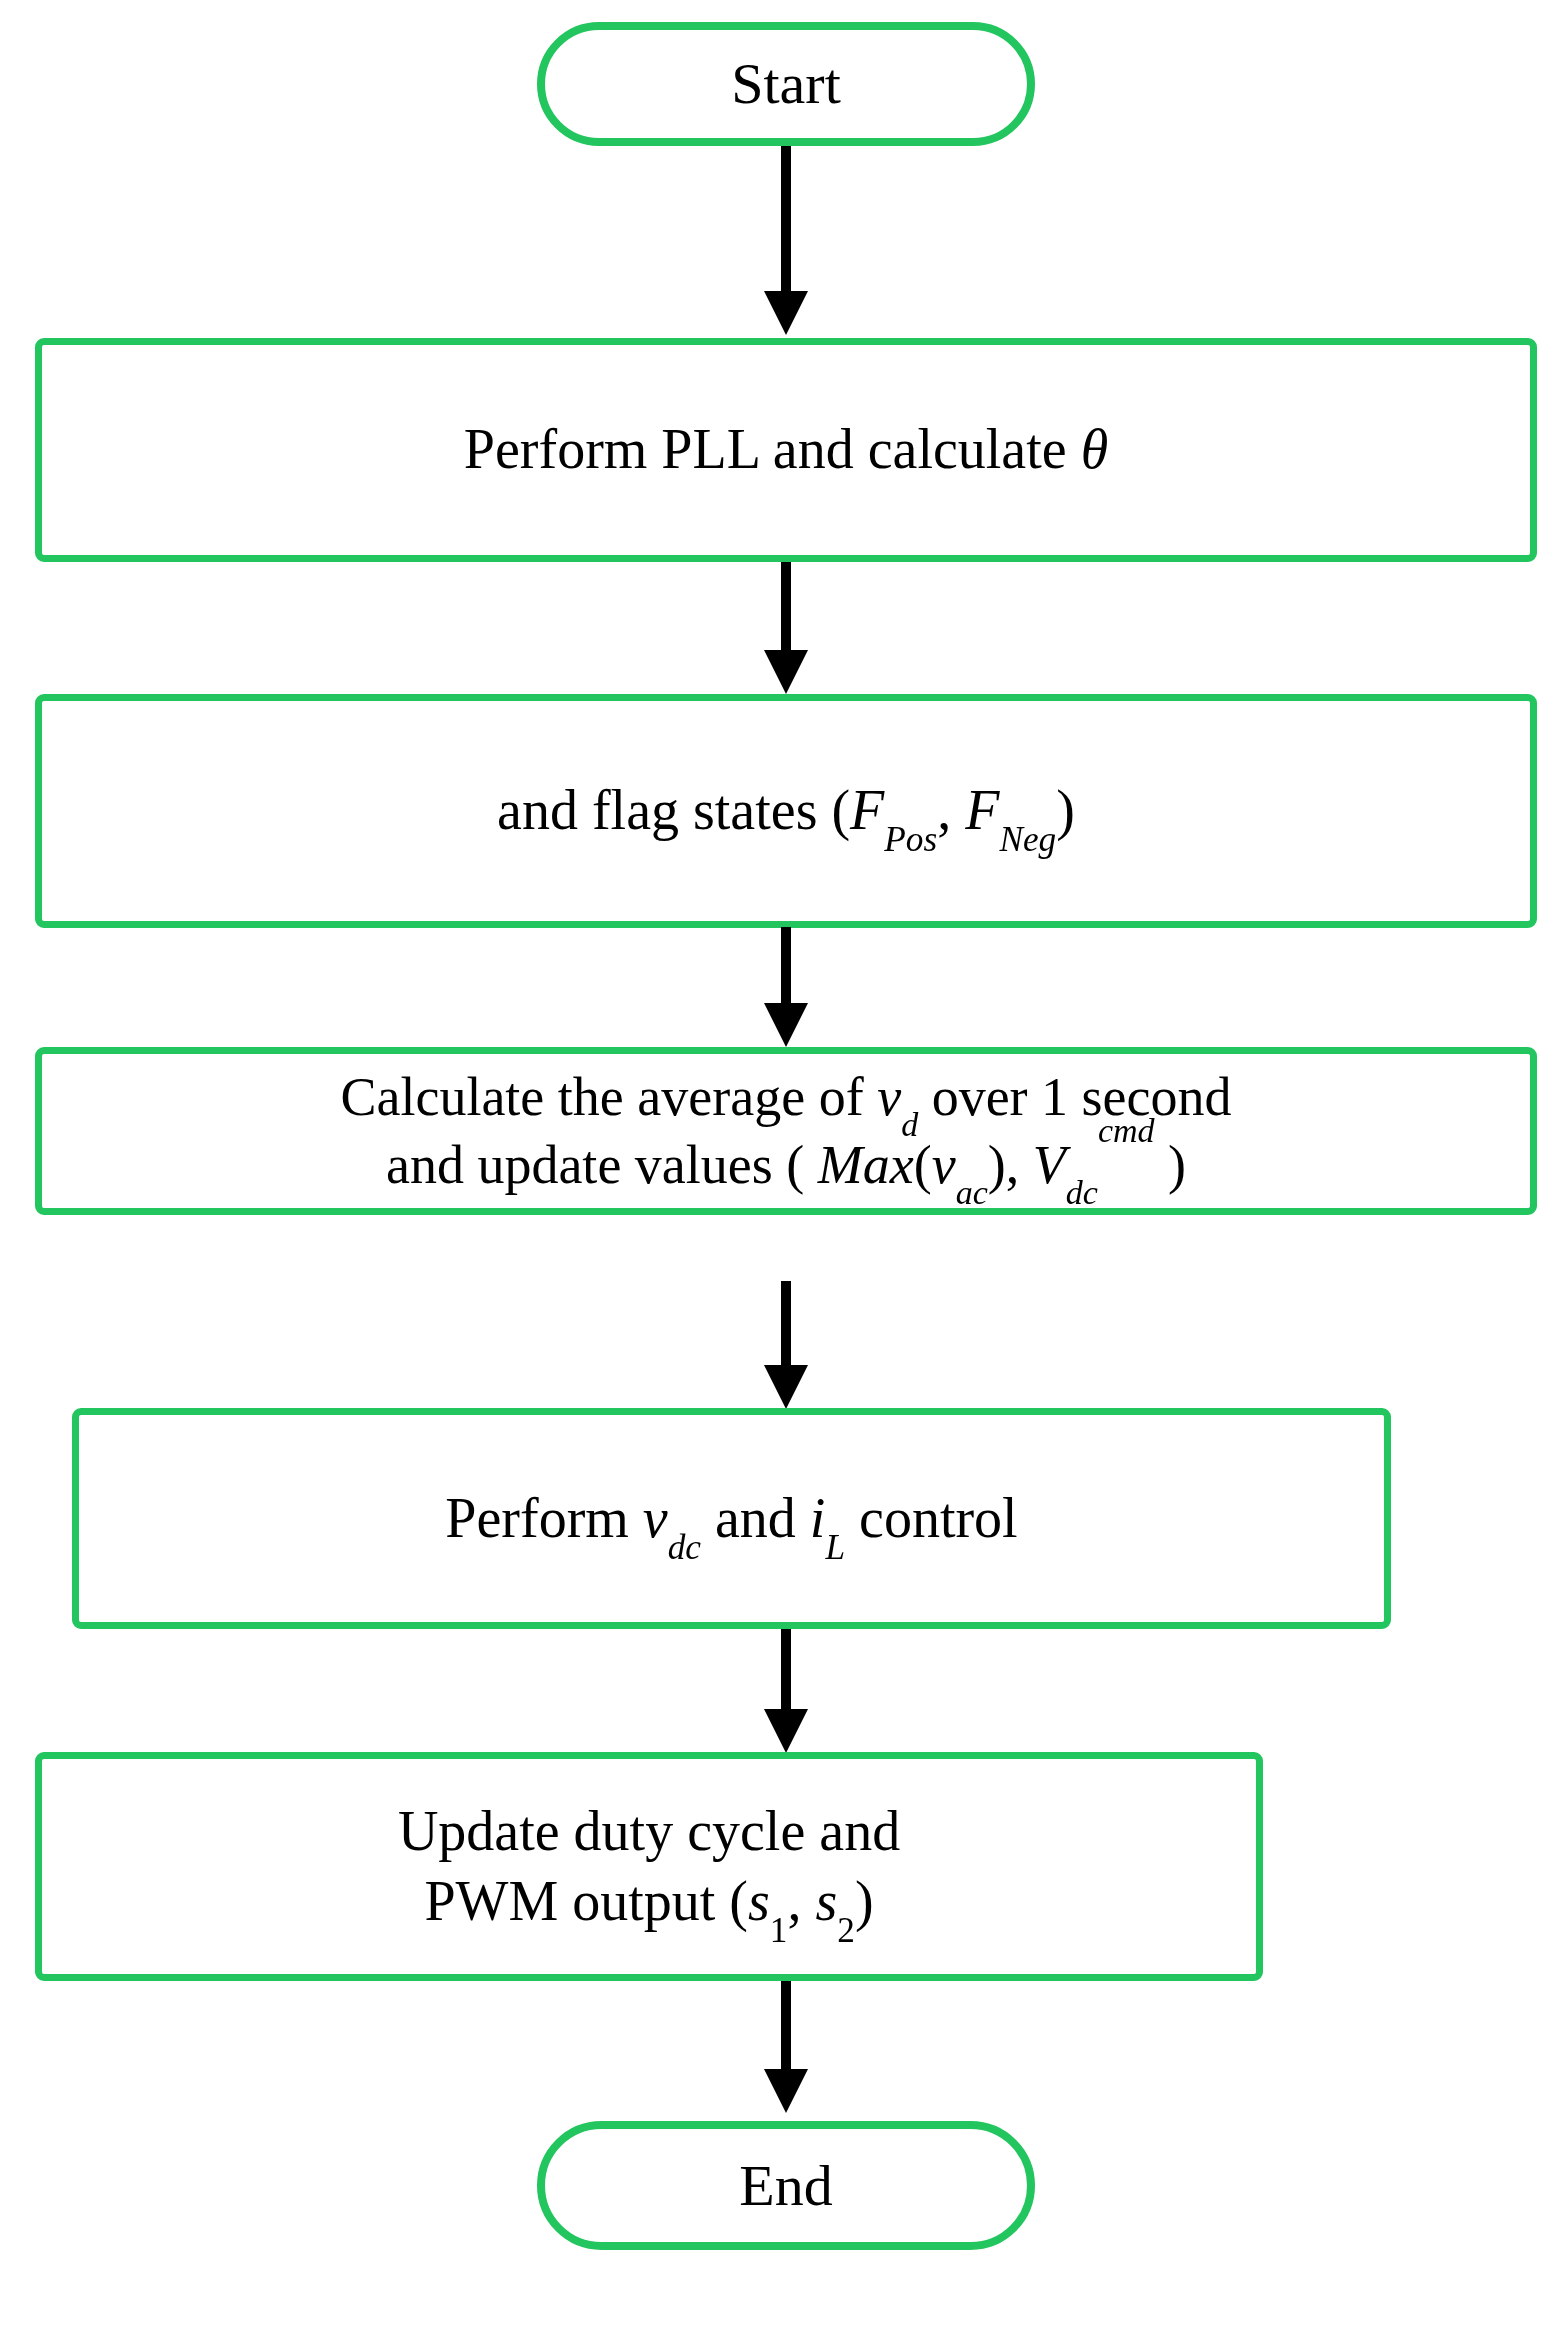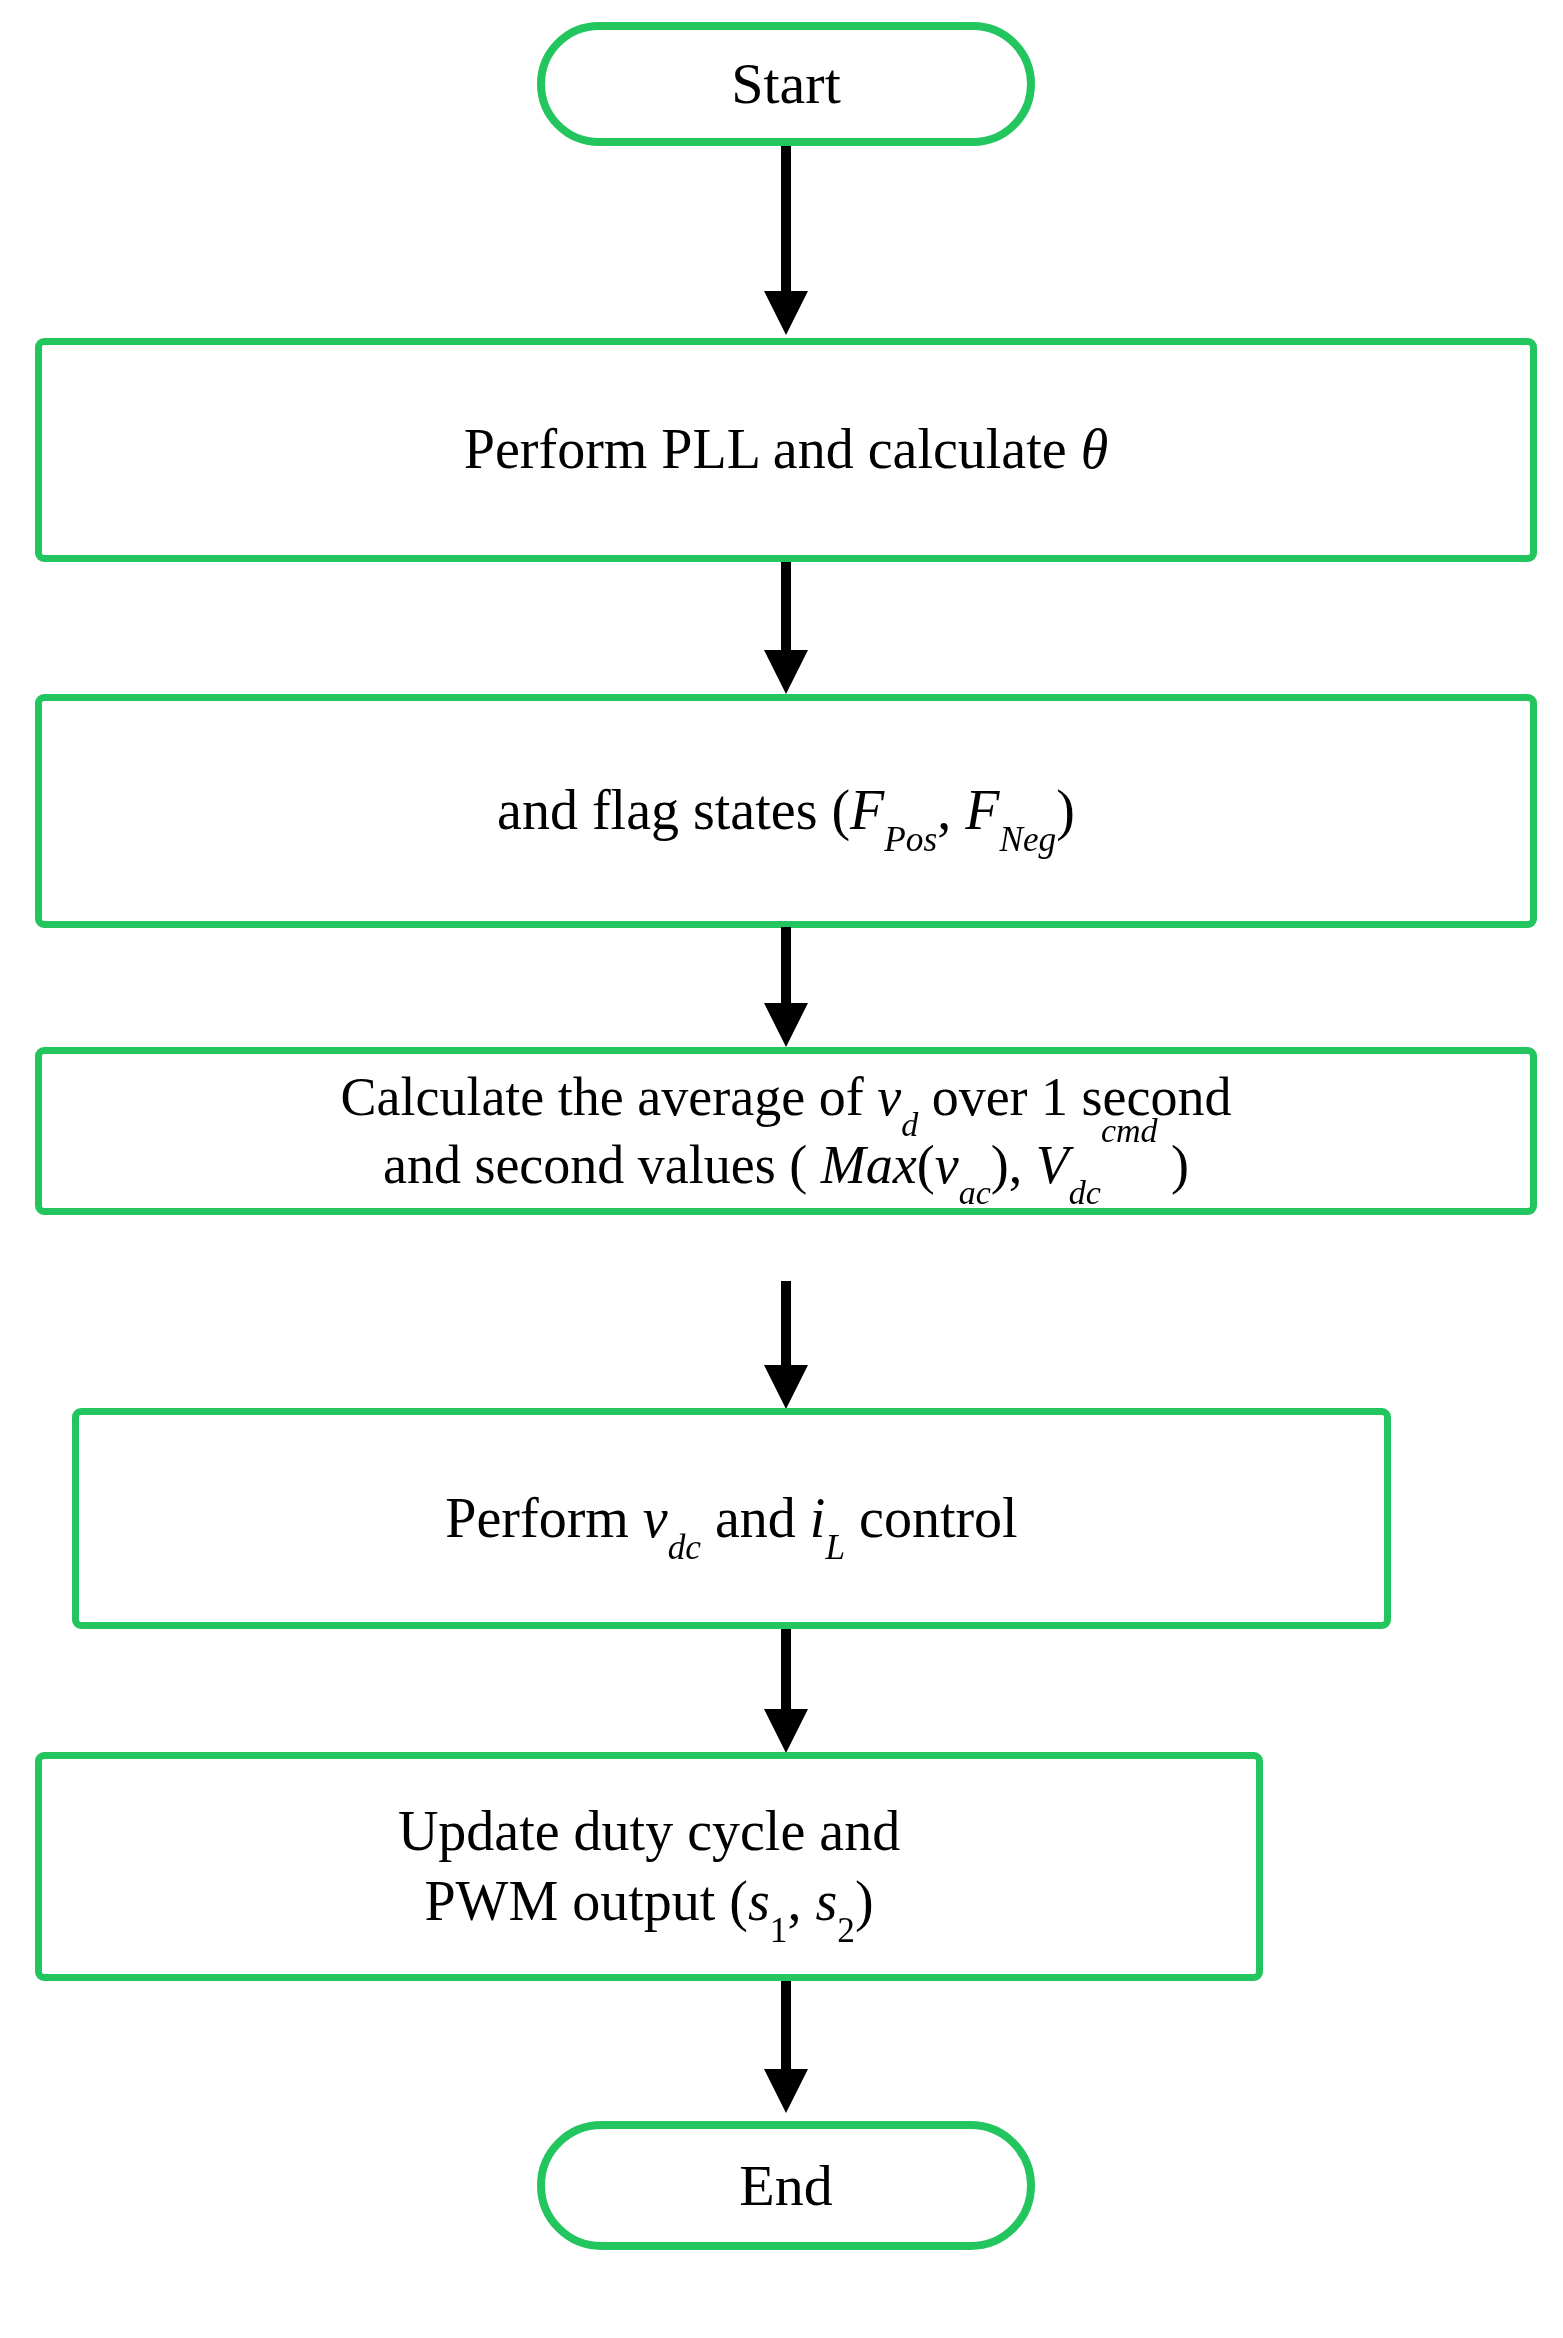--- a/index.html
+++ b/index.html
@@ -132,21 +132,21 @@
     <div class="shaft" style="height:76px;"></div>
     <div class="head" style="top:76px;"></div>
   </div>
 
   <div class="node process" style="left:35px; top:1047px; width:1502px; height:168px;">
     <span class="node-label t-body2">
       <span class="ln">
         <span>Calculate the average of </span><i>v</i><sub>d</sub><span> over 1 second</span>
       </span>
       <span class="ln">
-        <span>and second values ( </span><i>Max</i><span>(</span><i>v</i><sub>ac</sub><span>), </span><i>V</i><sub>dc</sub><sup>cmd</sup><span> )</span>
+        <span>and update values ( </span><i>Max</i><span>(</span><i>v</i><sub>ac</sub><span>), </span><i>V</i><sub>dc</sub><sup>cmd</sup><span> )</span>
       </span>
     </span>
   </div>
 
   <div class="arrow" style="left:786px; top:1281px;">
     <div class="shaft" style="height:84px;"></div>
     <div class="head" style="top:84px;"></div>
   </div>
 
   <div class="node process" style="left:35px; top:1408px; width:1319px; height:221px;margin-left:37px;">

